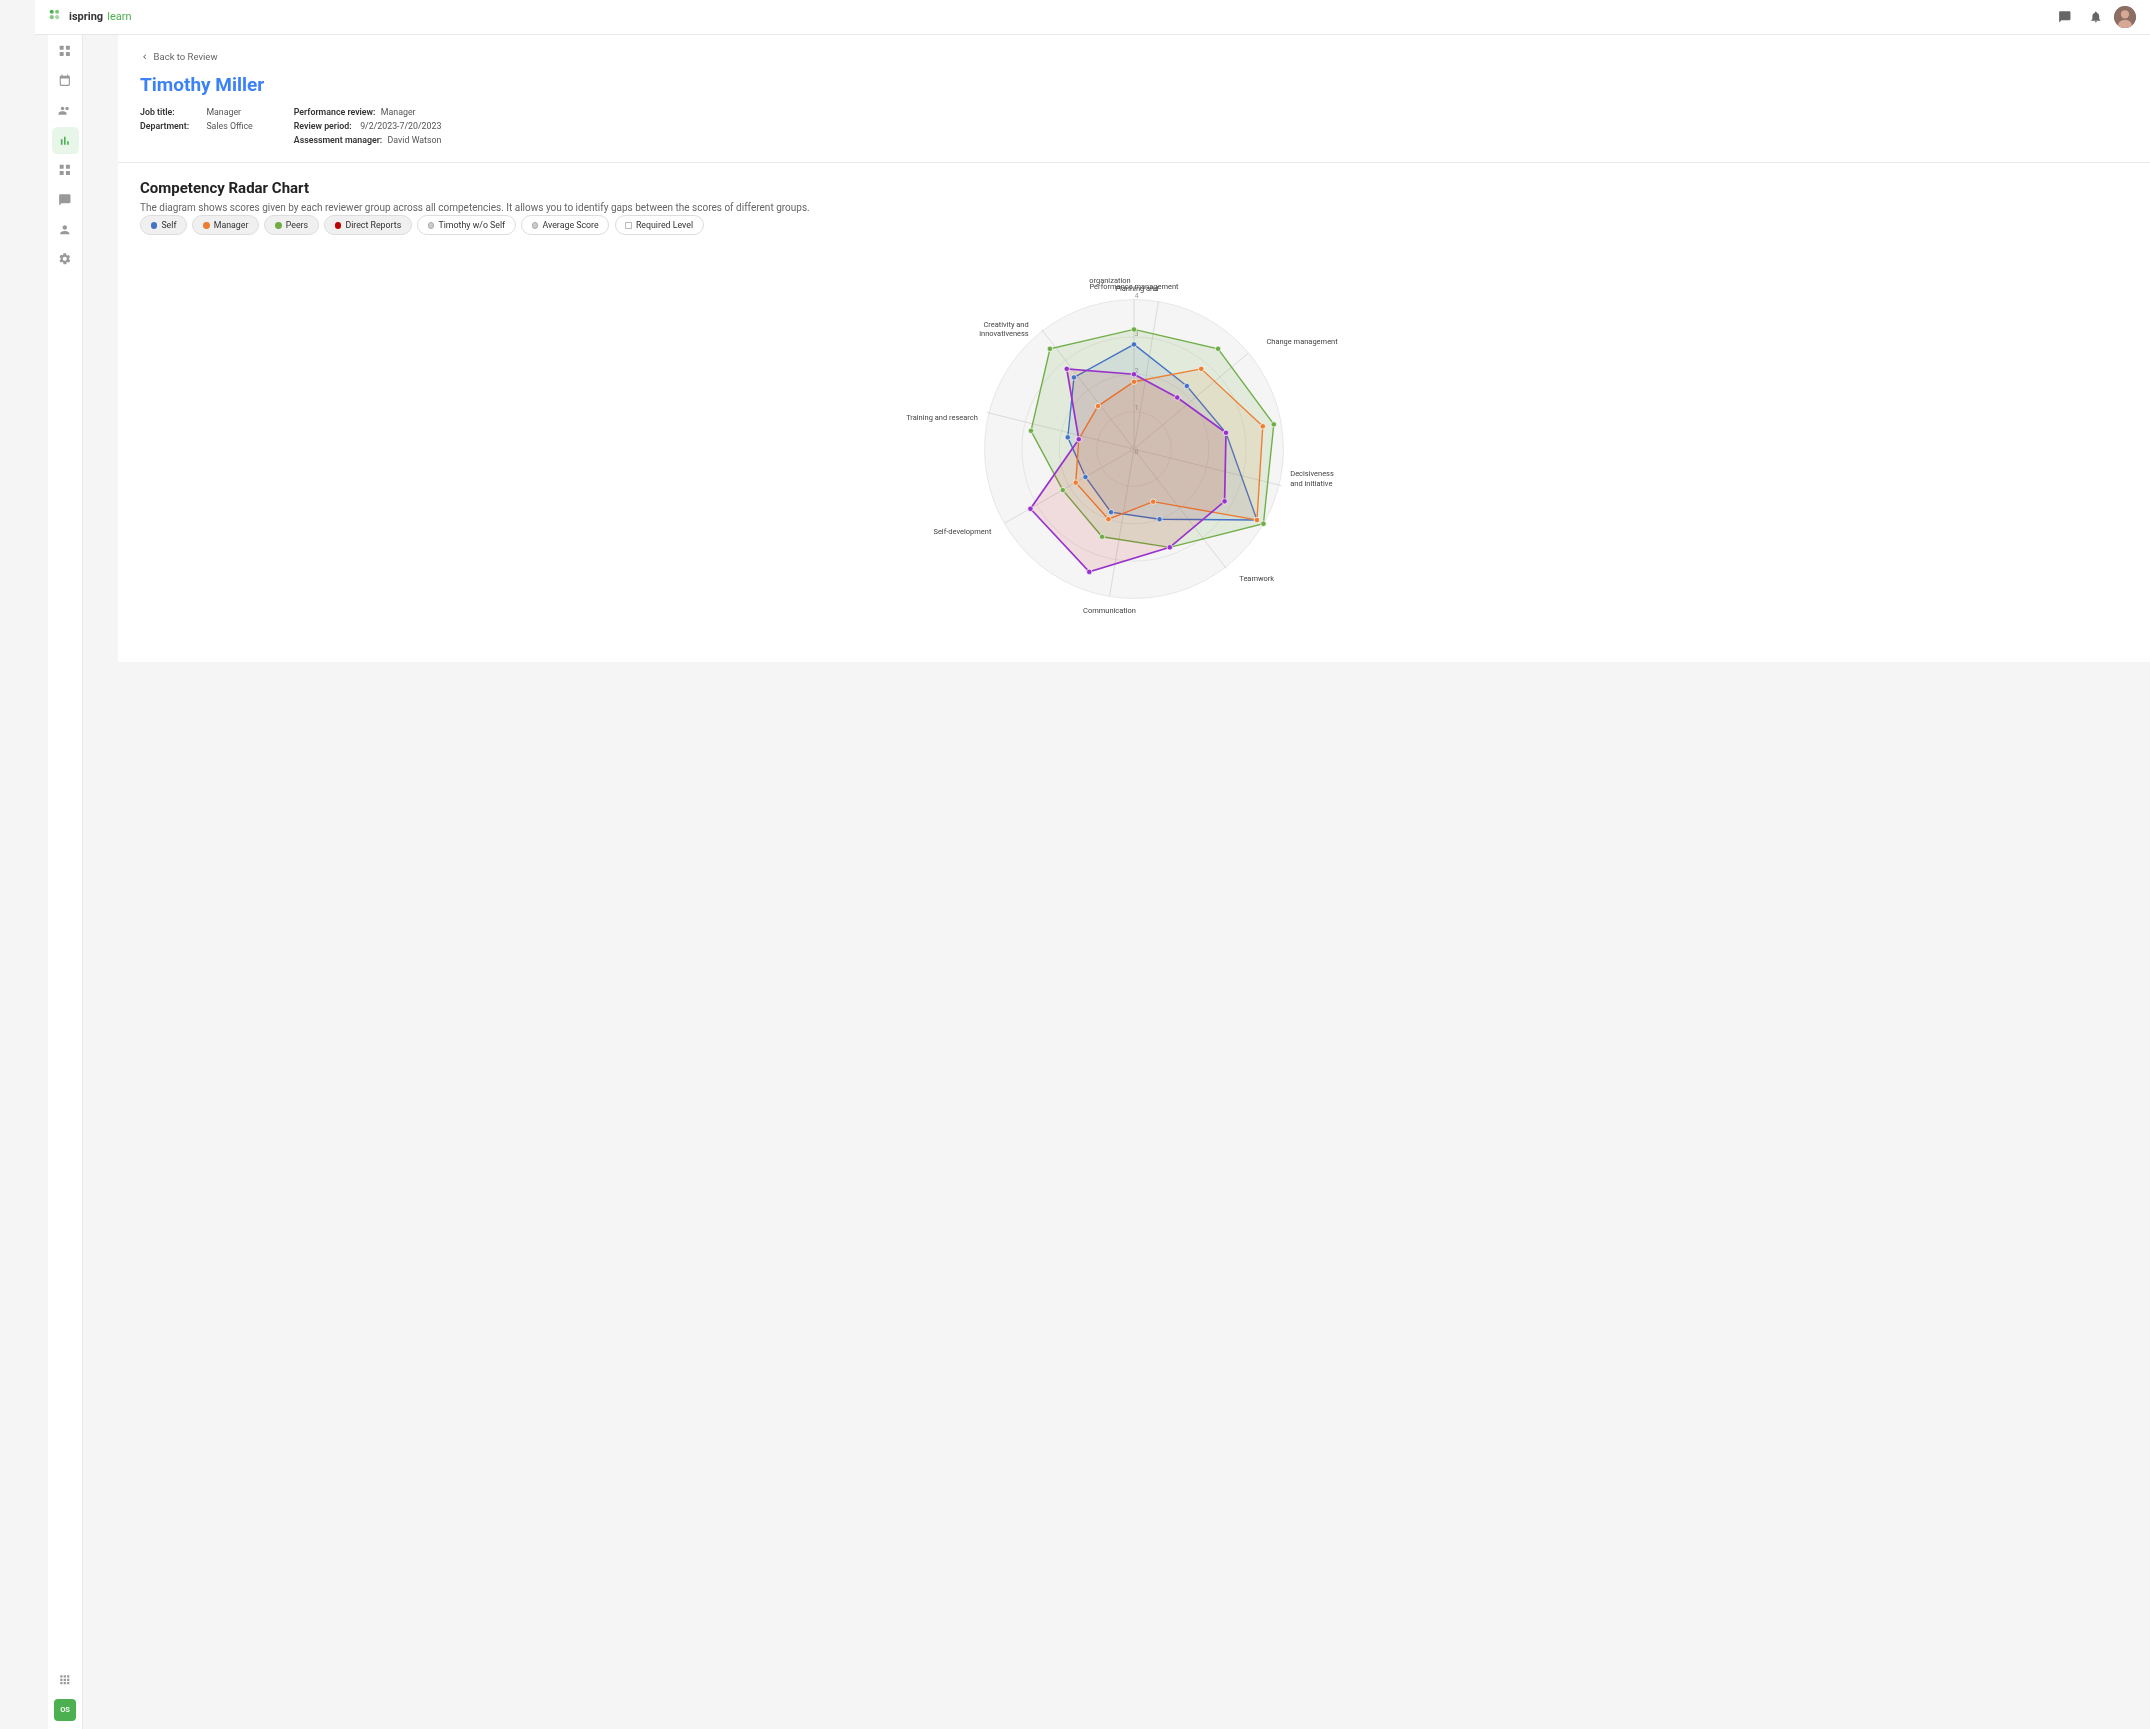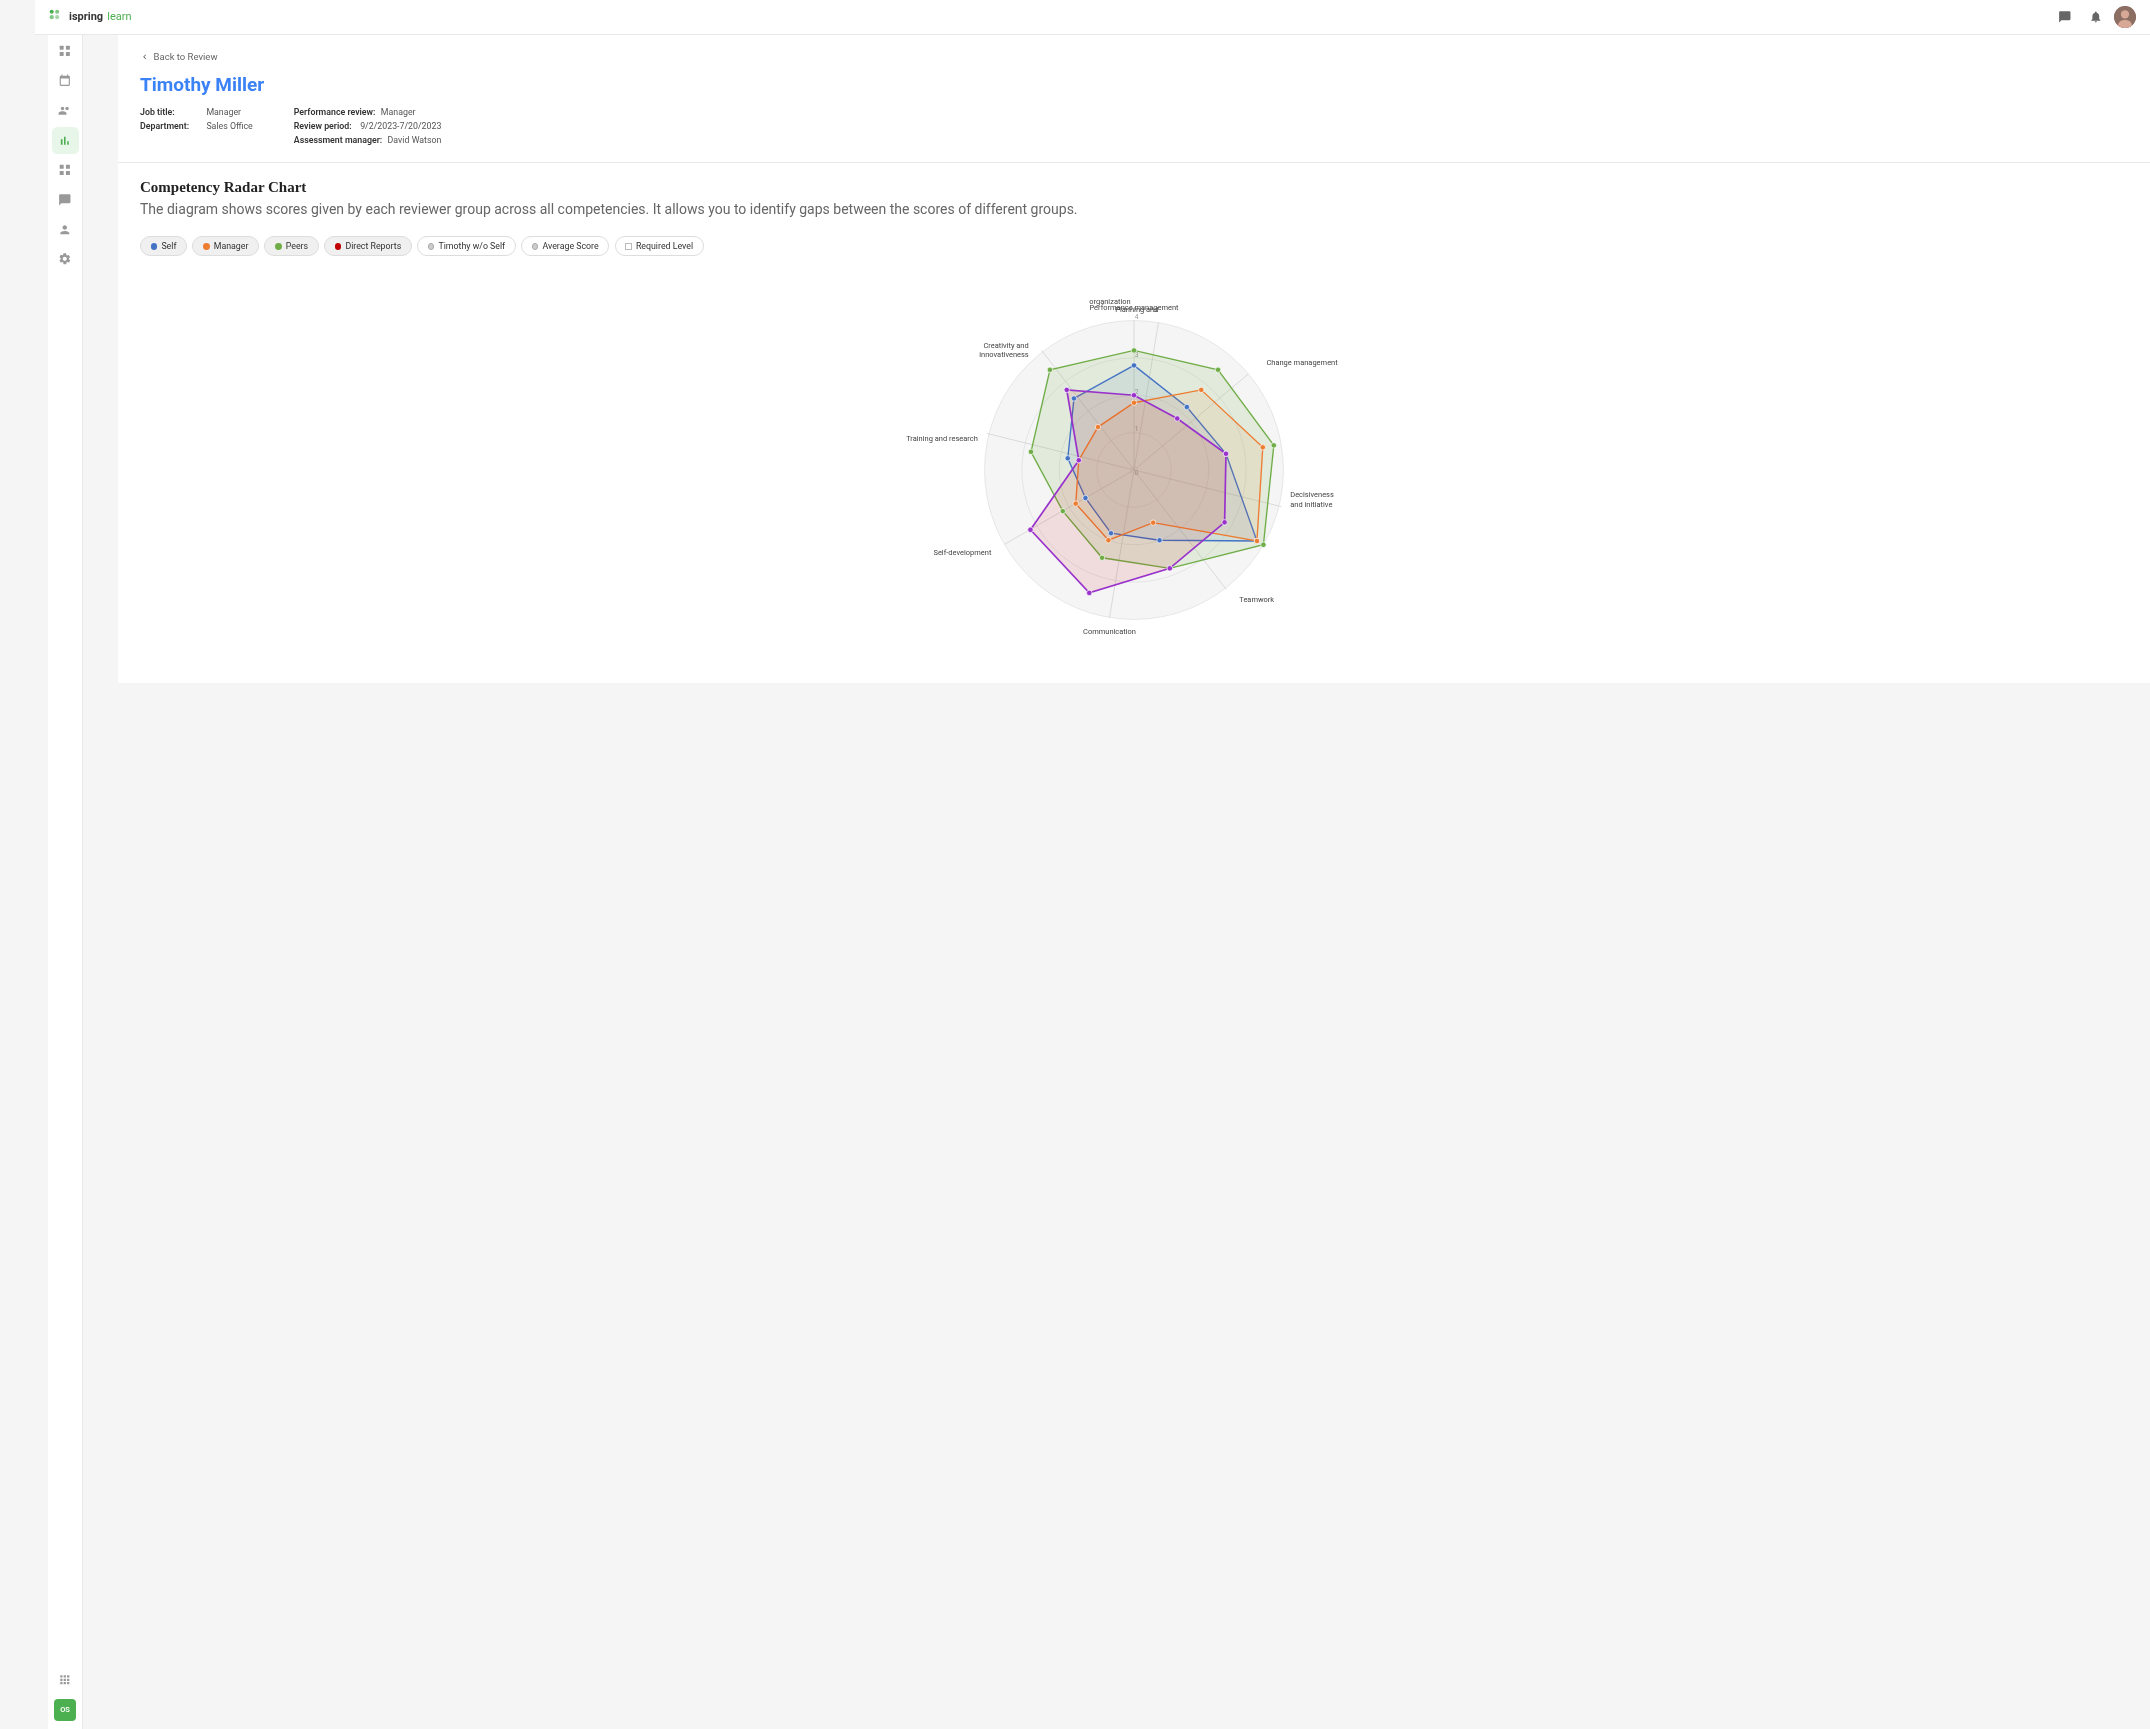--- a/index.html
+++ b/index.html
@@ -167,26 +167,25 @@
       background: #e8e8e8;
       margin: 16.3px -22px;
     }
 
     
     .chart-title {
       font-size: 15px;
       font-weight: 700;
       color: #222;
       margin-bottom: 5.4px;
-      font-family: Liberation Serif, serif;
     }
     .chart-desc {
-      font-size: 14px;
+      font-size: 10px;
       color: #666;
-      margin-bottom: 19px;
+      margin-bottom: 2px;
     }
 
     
     .legend-row {
       display: flex;
       gap: 5.4px;
       flex-wrap: wrap;
       margin-bottom: 16.3px;
     }
     .legend-btn {

